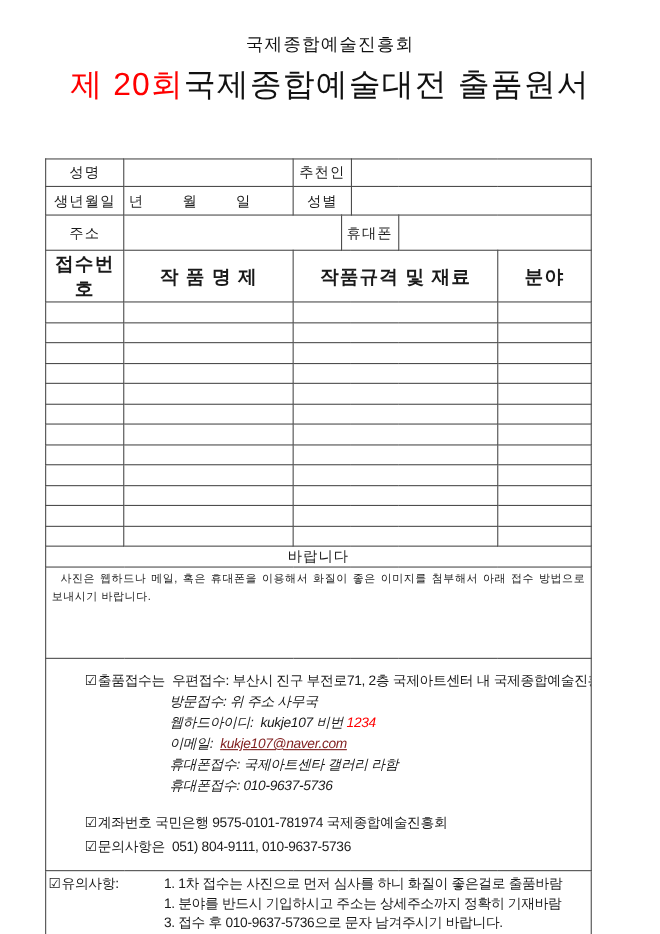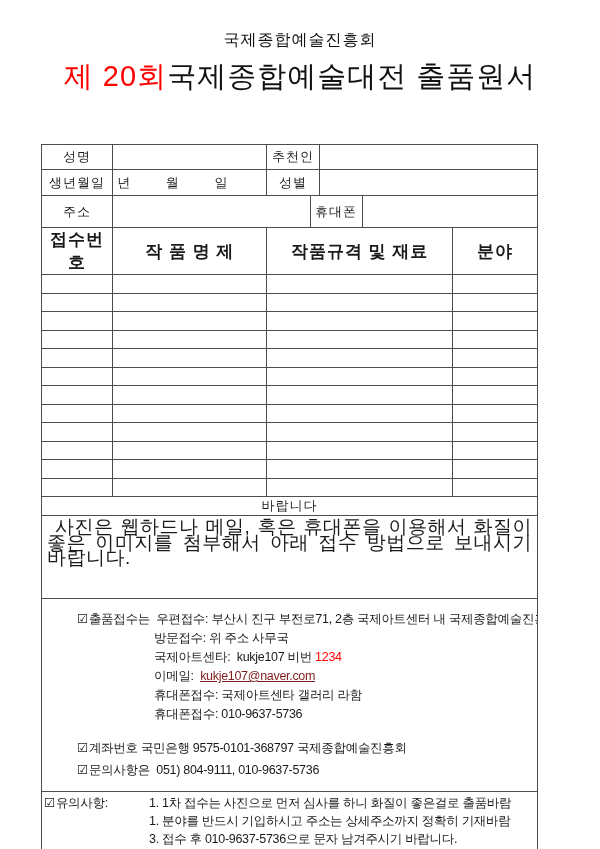--- a/index.html
+++ b/index.html
@@ -18,26 +18,26 @@
   }
   .form-table td{
     border:1px solid #4d4d4d;padding:0 4px;font-size:13px;
     overflow:hidden;vertical-align:middle;
   }
   td.lbl{text-align:center;font-weight:500;letter-spacing:1px;}
   td.hdr{text-align:center;font-weight:700;letter-spacing:1px;font-size:17px;}
   tr.empty-row td{height:17.5px;}
   td.photo-title{text-align:center;font-weight:500;height:17px;font-size:13px;letter-spacing:1px;}
   td.notice-cell{height:76px;vertical-align:top;padding:3px 5px;}
-  .notice-text{font-size:19px;line-height:15.5px;text-align:justify;letter-spacing:0.5px;word-break:keep-all;text-indent:8px;}
+  .notice-text{font-size:10px;line-height:15.5px;text-align:justify;letter-spacing:0.5px;word-break:keep-all;text-indent:8px;}
   td.submission-cell{height:192px;vertical-align:top;padding:0;}
   .sub-block{padding-top:11px;font-size:12.5px;line-height:19px;letter-spacing:-0.3px;}
   .sub-line{white-space:pre;}
   .ind1{padding-left:35px;}
-  .ind2{padding-left:112px;}
+  .ind2{padding-left:112px;font-style:italic;}
   .acct-block{margin-top:13px;line-height:22px;}
   .chk{display:inline-block;margin-right:1px;}
   .link{color:#7f1d1d;text-decoration:underline;}
   td.caution-cell{height:51px;vertical-align:top;padding:2px 2px;}
   .caution-wrap{display:flex;font-size:12.5px;line-height:18px;letter-spacing:-0.3px;}
   .caution-label{flex:0 0 105px;white-space:pre;}
   .caution-items{flex:1;}
   .caution-item{white-space:pre;}
   .birth-cell{text-align:left;white-space:pre;letter-spacing:2px;}
 </style>
@@ -169,26 +169,26 @@
     <tr>
       <td class="notice-cell" colspan="7">
         <div class="notice-text">사진은 웹하드나 메일, 혹은 휴대폰을 이용해서 화질이 좋은 이미지를 첨부해서 아래 접수 방법으로 보내시기 바랍니다.</div>
       </td>
     </tr>
     <tr>
       <td class="submission-cell" colspan="7">
         <div class="sub-block">
           <div class="sub-line ind1"><span class="chk">☑</span><span>출품접수는  우편접수: 부산시 진구 부전로71, 2층 국제아트센터 내 국제종합예술진흥회</span></div>
           <div class="sub-line ind2">방문접수: 위 주소 사무국</div>
-          <div class="sub-line ind2"><span>국제아트센타:  kukje107 비번 </span><span class="red">1234</span></div>
+          <div class="sub-line ind2"><span>웹하드아이디:  kukje107 비번 </span><span class="red">1234</span></div>
           <div class="sub-line ind2"><span>이메일:  </span><span class="link">kukje107@naver.com</span></div>
           <div class="sub-line ind2">휴대폰접수: 국제아트센타 갤러리 라함</div>
           <div class="sub-line ind2">휴대폰접수: 010-9637-5736</div>
           <div class="acct-block">
-            <div class="sub-line ind1"><span class="chk">☑</span><span>계좌번호 국민은행 9575-0101-368797 국제종합예술진흥회</span></div>
+            <div class="sub-line ind1"><span class="chk">☑</span><span>계좌번호 국민은행 9575-0101-781974 국제종합예술진흥회</span></div>
             <div class="sub-line ind1"><span class="chk">☑</span><span>문의사항은  051) 804-9111, 010-9637-5736</span></div>
           </div>
         </div>
       </td>
     </tr>
     <tr>
       <td class="caution-cell" colspan="7">
         <div class="caution-wrap">
           <div class="caution-label"><span class="chk">☑</span><span>유의사항:</span></div>
           <div class="caution-items">

